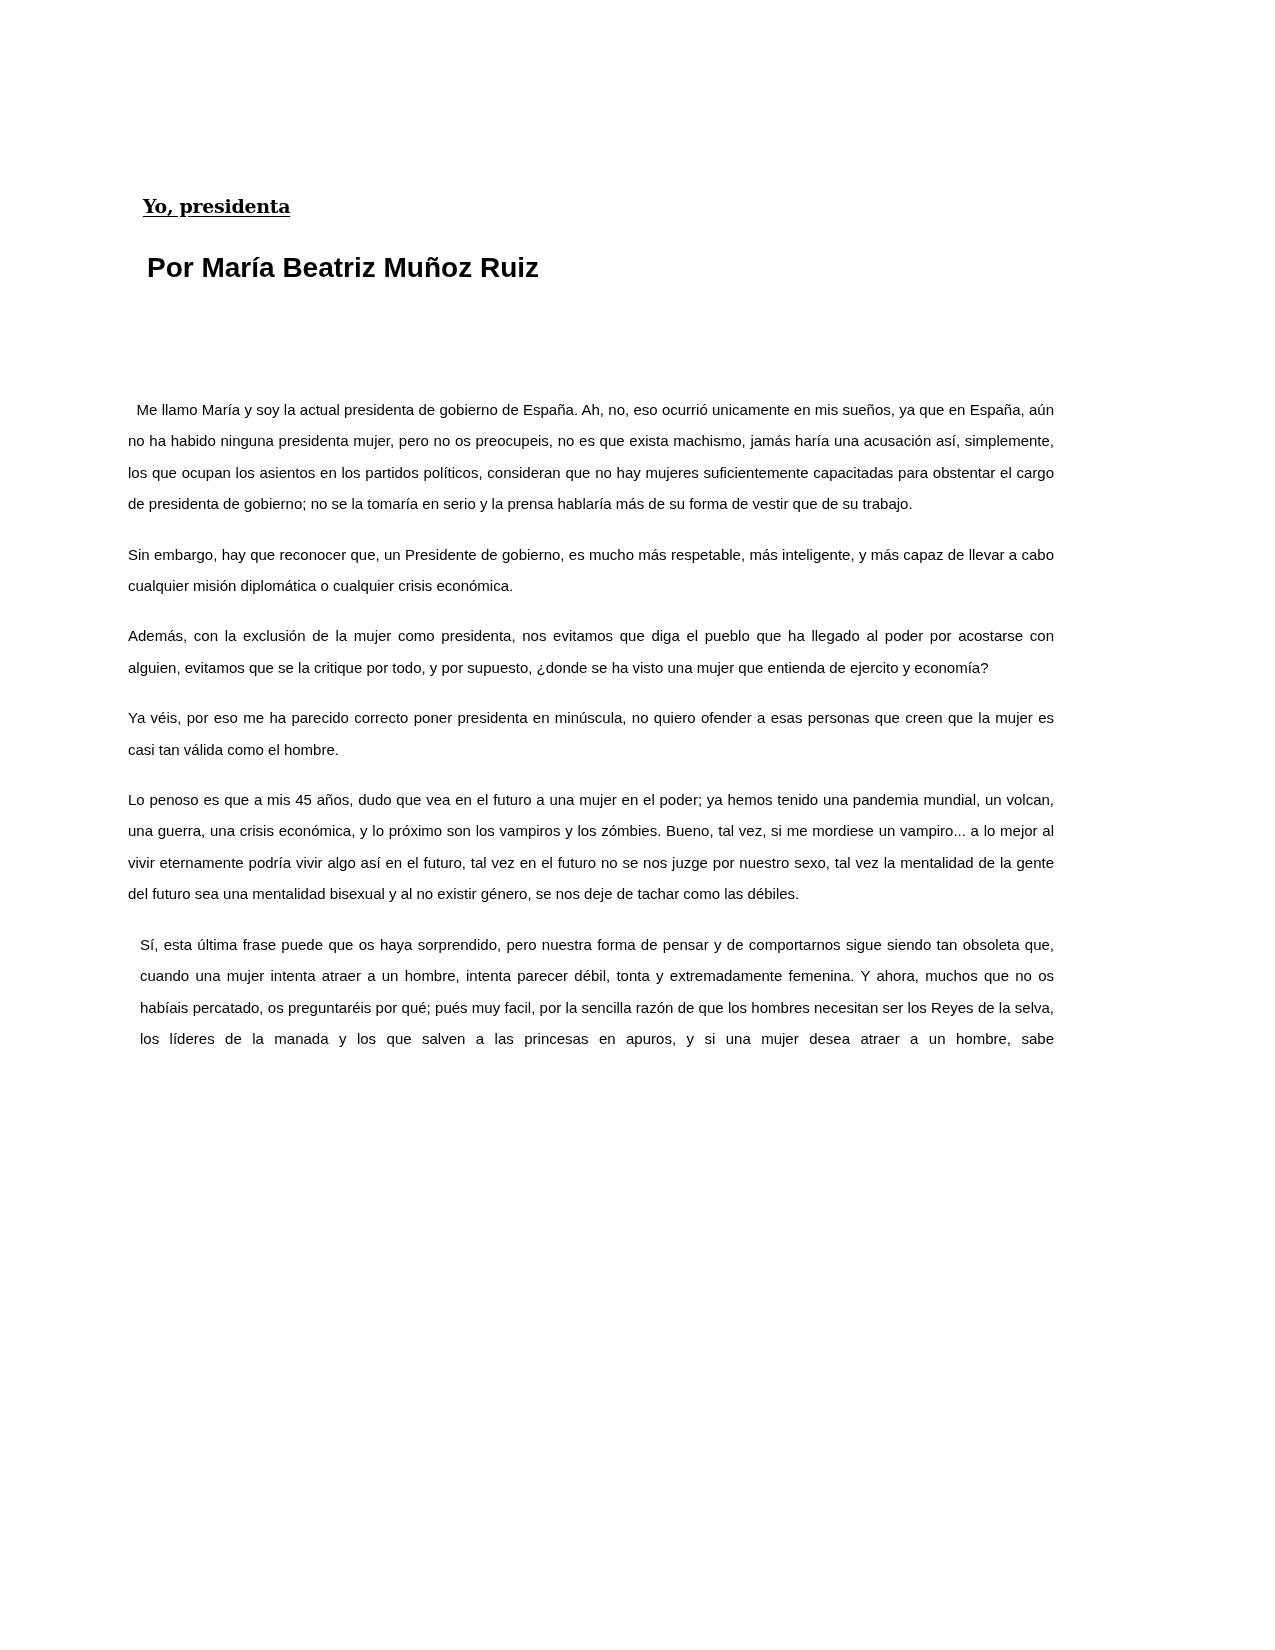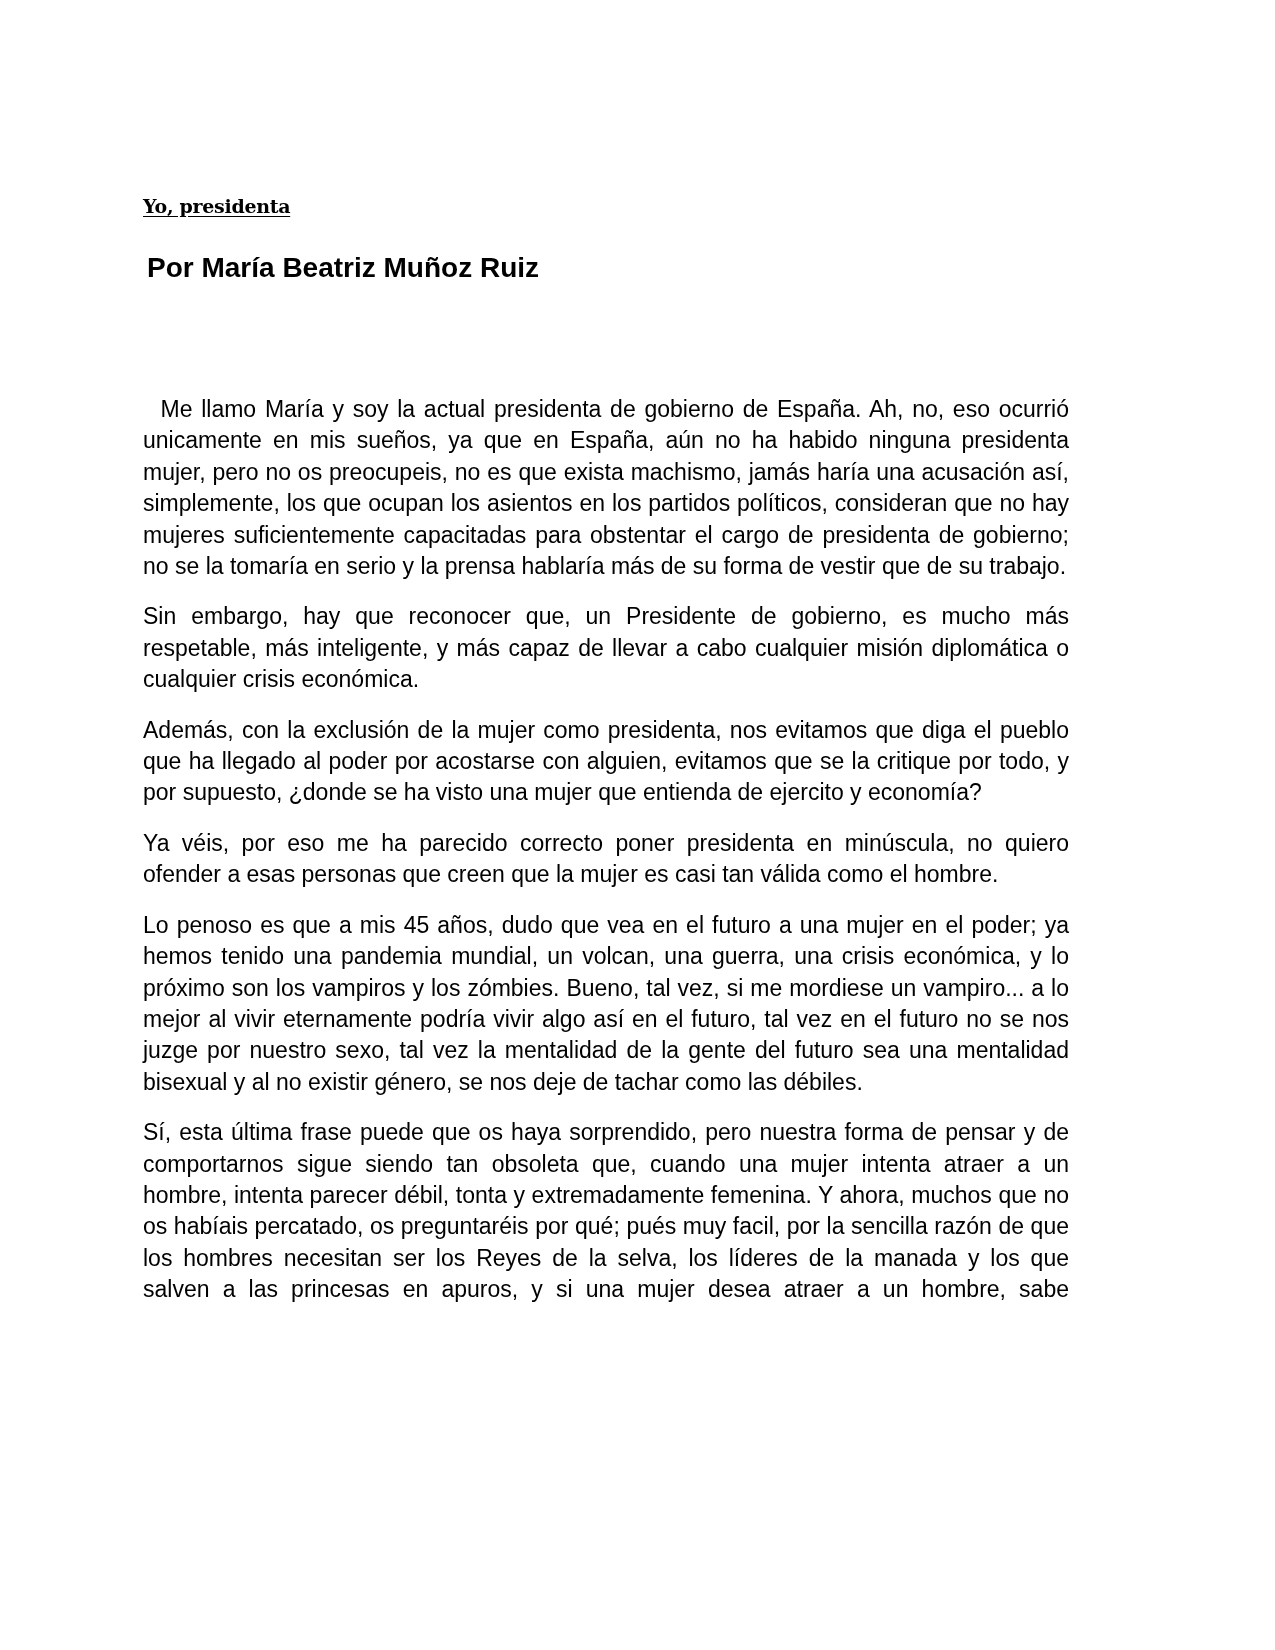--- a/index.html
+++ b/index.html
@@ -38,34 +38,35 @@
       position: absolute;
       left: 143px;
       top: 248px;
       font-family: "Liberation Sans", sans-serif;
       font-weight: bold;
       font-size: 28px;
       margin: 4px;
     }
     .body-text {
       position: absolute;
-      left: 143px;
+      left: 128px;
       top: 394px;
       width: 926px;
       font-family: "Liberation Sans", sans-serif;
-      font-size: 23px;
+      font-size: 15px;
       line-height: 31.4px;
     }
     .body-text p {
       margin: 0 0 19px 0;
       text-align: justify;
       text-align-last: left;
     }
     .body-text p.last-cut {
       text-align-last: justify;
+      margin-left: 12px;
     }
   </style>
 </head>
 <body>
 
 <div class="page">
   <h1 class="title">Yo, presidenta</h1>
   <h2 class="author">Por María Beatriz Muñoz Ruiz</h2>
 
   <div class="body-text">

